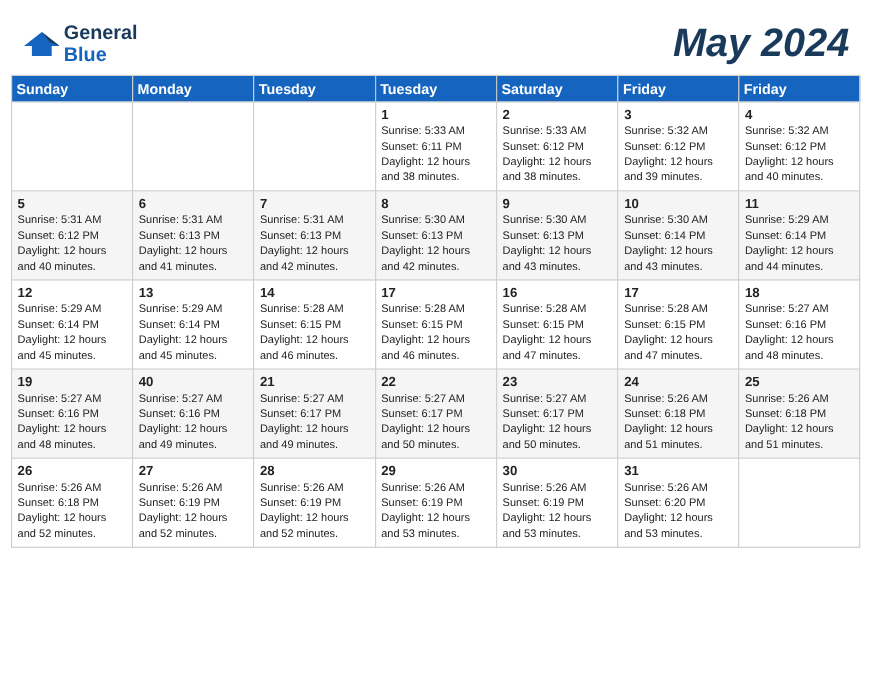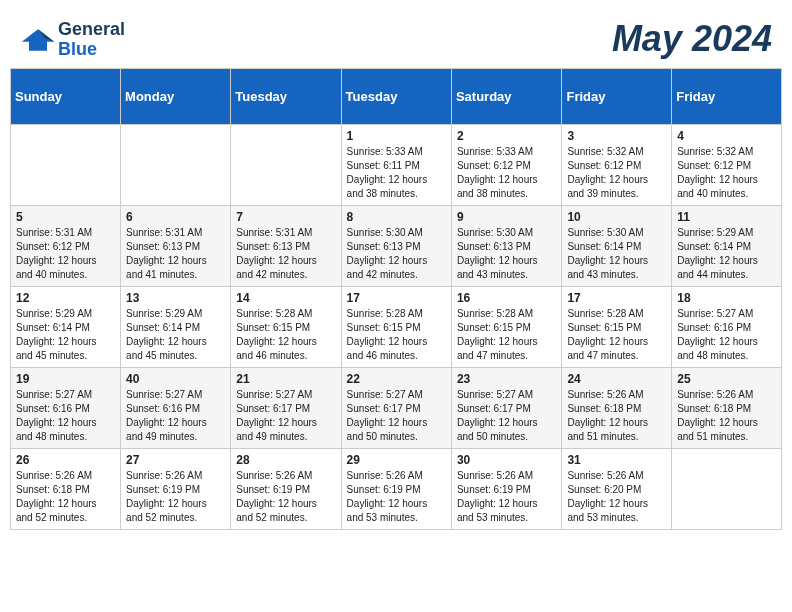--- a/index.html
+++ b/index.html
@@ -46,21 +46,21 @@
     .calendar {
       width: 100%;
       border-collapse: collapse;
       margin-top: 4px;
     }
     .calendar thead th {
       background-color: #1565c0;
       color: #fff;
       font-size: 13px;
       font-weight: bold;
-      padding: 20px 4px;
+      padding: 4px 4px;
       text-align: left;
       border: 1px solid #ccc;
     }
     .calendar tbody td {
       border: 1px solid #ccc;
       vertical-align: top;
       padding: 4px 5px;
       font-size: 10.5px;
       color: #222;
       width: 113px;

